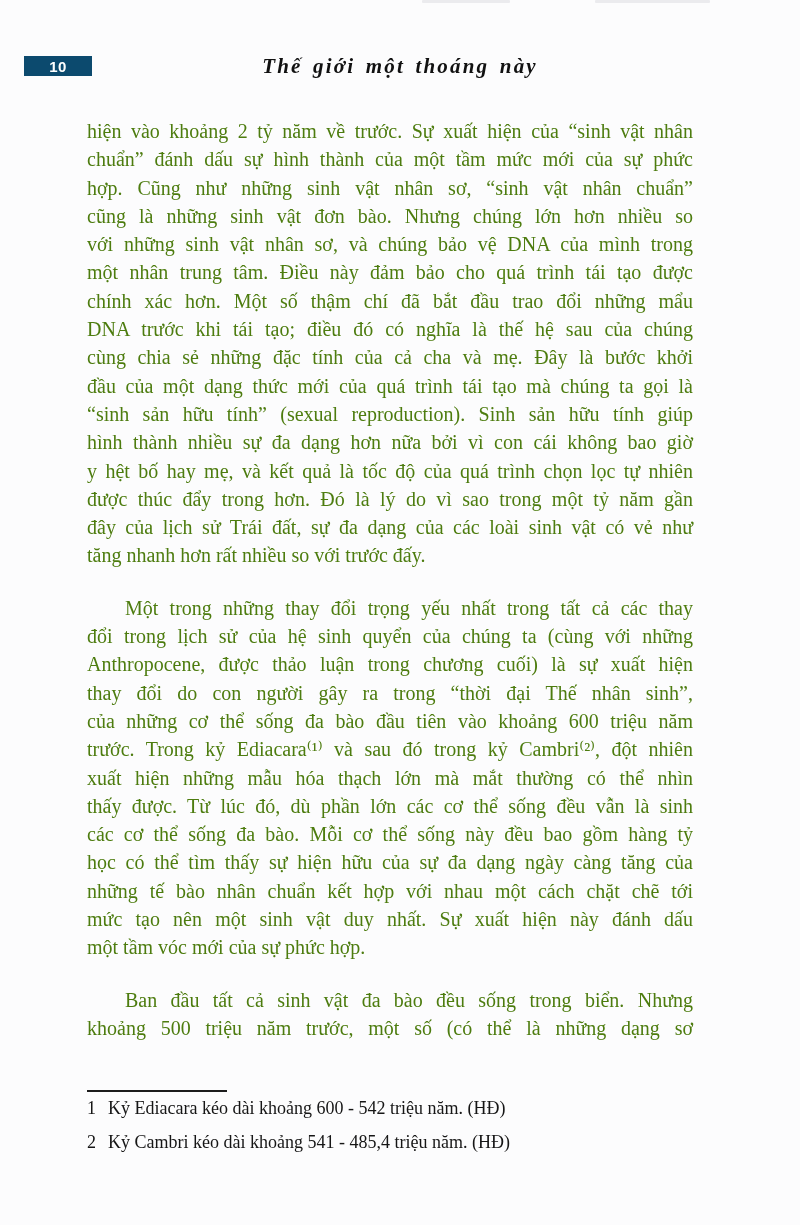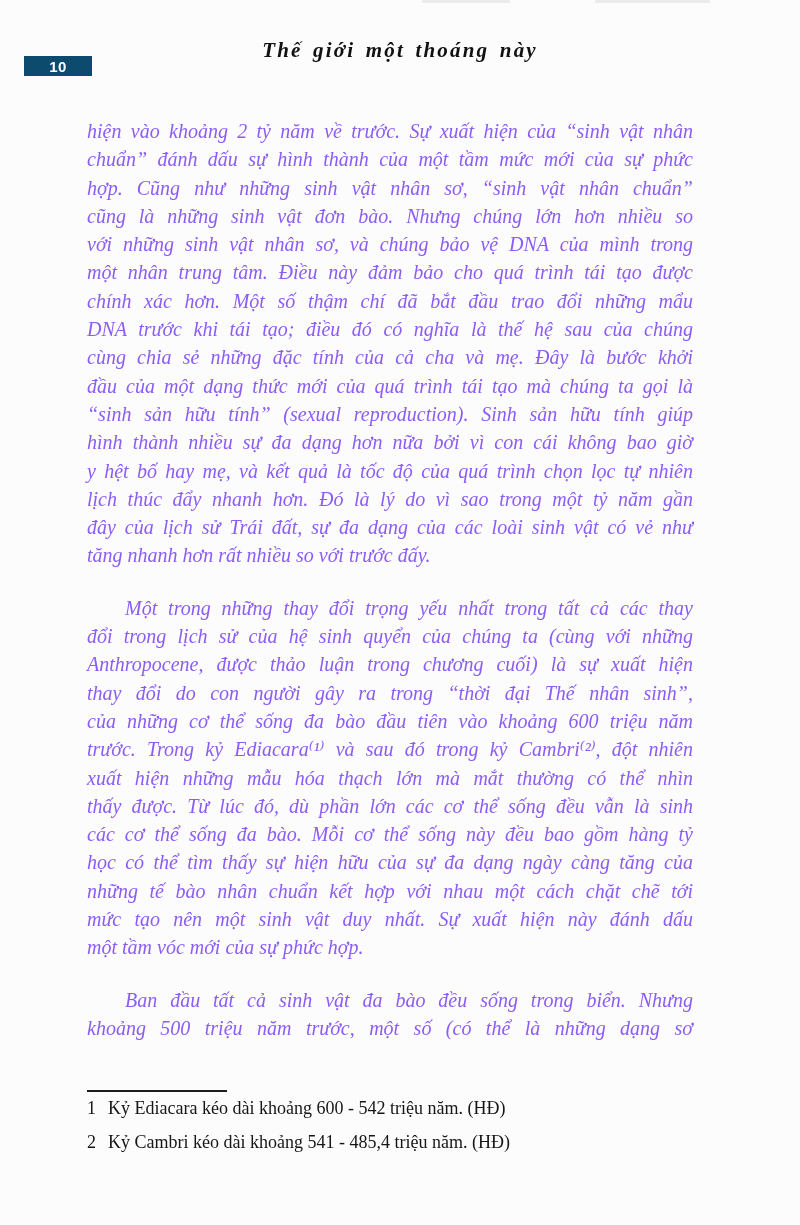--- a/index.html
+++ b/index.html
@@ -23,21 +23,21 @@
     width: 68px; height: 20px;
     background: #0b0b0b; color: #ffffff;
     font-family: "Liberation Sans", sans-serif;
     font-weight: bold; font-size: 15px;
     display: flex; align-items: center; justify-content: center;
     letter-spacing: 0.5px;
   }
 
   
   .running-title {
-    position: absolute; left: 0; right: 0; top: 38px;
+    position: absolute; left: 0; right: 0; top: 54px;
     text-align: center;
     font-weight: bold; font-style: italic;
     font-size: 21px; letter-spacing: 2.2px;
     color: #111111;
     word-spacing: 3px;
   }
 
   
   .body-text {
     position: absolute; left: 87px; top: 117px; width: 606px;
@@ -75,36 +75,36 @@
 
   <div class="top-artifact a1" style="background: rgb(235, 235, 238);"></div>
   <div class="top-artifact a2" style="background: rgb(235, 235, 238);"></div>
 
   <div class="page-number-badge" style="background: #0c4a6e; color: rgb(255, 255, 255);">
     <span>10</span>
   </div>
 
   <div class="running-title">Thế giới một thoáng này</div>
 
-  <main class="body-text" style="color: #8b5cf6; font-style: italic;">
+  <main class="body-text" style="color: #4d7c0f;">
       <div class="paragraph">
         <div class="tline">hiện vào khoảng 2 tỷ năm về trước. Sự xuất hiện của “sinh vật nhân</div>
         <div class="tline">chuẩn” đánh dấu sự hình thành của một tầm mức mới của sự phức</div>
         <div class="tline">hợp. Cũng như những sinh vật nhân sơ, “sinh vật nhân chuẩn”</div>
         <div class="tline">cũng là những sinh vật đơn bào. Nhưng chúng lớn hơn nhiều so</div>
         <div class="tline">với những sinh vật nhân sơ, và chúng bảo vệ DNA của mình trong</div>
         <div class="tline">một nhân trung tâm. Điều này đảm bảo cho quá trình tái tạo được</div>
         <div class="tline">chính xác hơn. Một số thậm chí đã bắt đầu trao đổi những mẩu</div>
         <div class="tline">DNA trước khi tái tạo; điều đó có nghĩa là thế hệ sau của chúng</div>
         <div class="tline">cùng chia sẻ những đặc tính của cả cha và mẹ. Đây là bước khởi</div>
         <div class="tline">đầu của một dạng thức mới của quá trình tái tạo mà chúng ta gọi là</div>
         <div class="tline">“sinh sản hữu tính” (sexual reproduction). Sinh sản hữu tính giúp</div>
         <div class="tline">hình thành nhiều sự đa dạng hơn nữa bởi vì con cái không bao giờ</div>
         <div class="tline">y hệt bố hay mẹ, và kết quả là tốc độ của quá trình chọn lọc tự nhiên</div>
-        <div class="tline">lịch thúc đẩy nhanh hơn. Đó là lý do vì sao trong một tỷ năm gần</div>
+        <div class="tline">được thúc đẩy trong hơn. Đó là lý do vì sao trong một tỷ năm gần</div>
         <div class="tline">đây của lịch sử Trái đất, sự đa dạng của các loài sinh vật có vẻ như</div>
         <div class="tline lastline">tăng nhanh hơn rất nhiều so với trước đấy.</div>
       </div>
       <div class="paragraph">
         <div class="tline firstline">Một trong những thay đổi trọng yếu nhất trong tất cả các thay</div>
         <div class="tline">đổi trong lịch sử của hệ sinh quyển của chúng ta (cùng với những</div>
         <div class="tline">Anthropocene, được thảo luận trong chương cuối) là sự xuất hiện</div>
         <div class="tline">thay đổi do con người gây ra trong “thời đại Thế nhân sinh”,</div>
         <div class="tline">của những cơ thể sống đa bào đầu tiên vào khoảng 600 triệu năm</div>
         <div class="tline">trước. Trong kỷ Ediacara⁽¹⁾ và sau đó trong kỷ Cambri⁽²⁾, đột nhiên</div>

